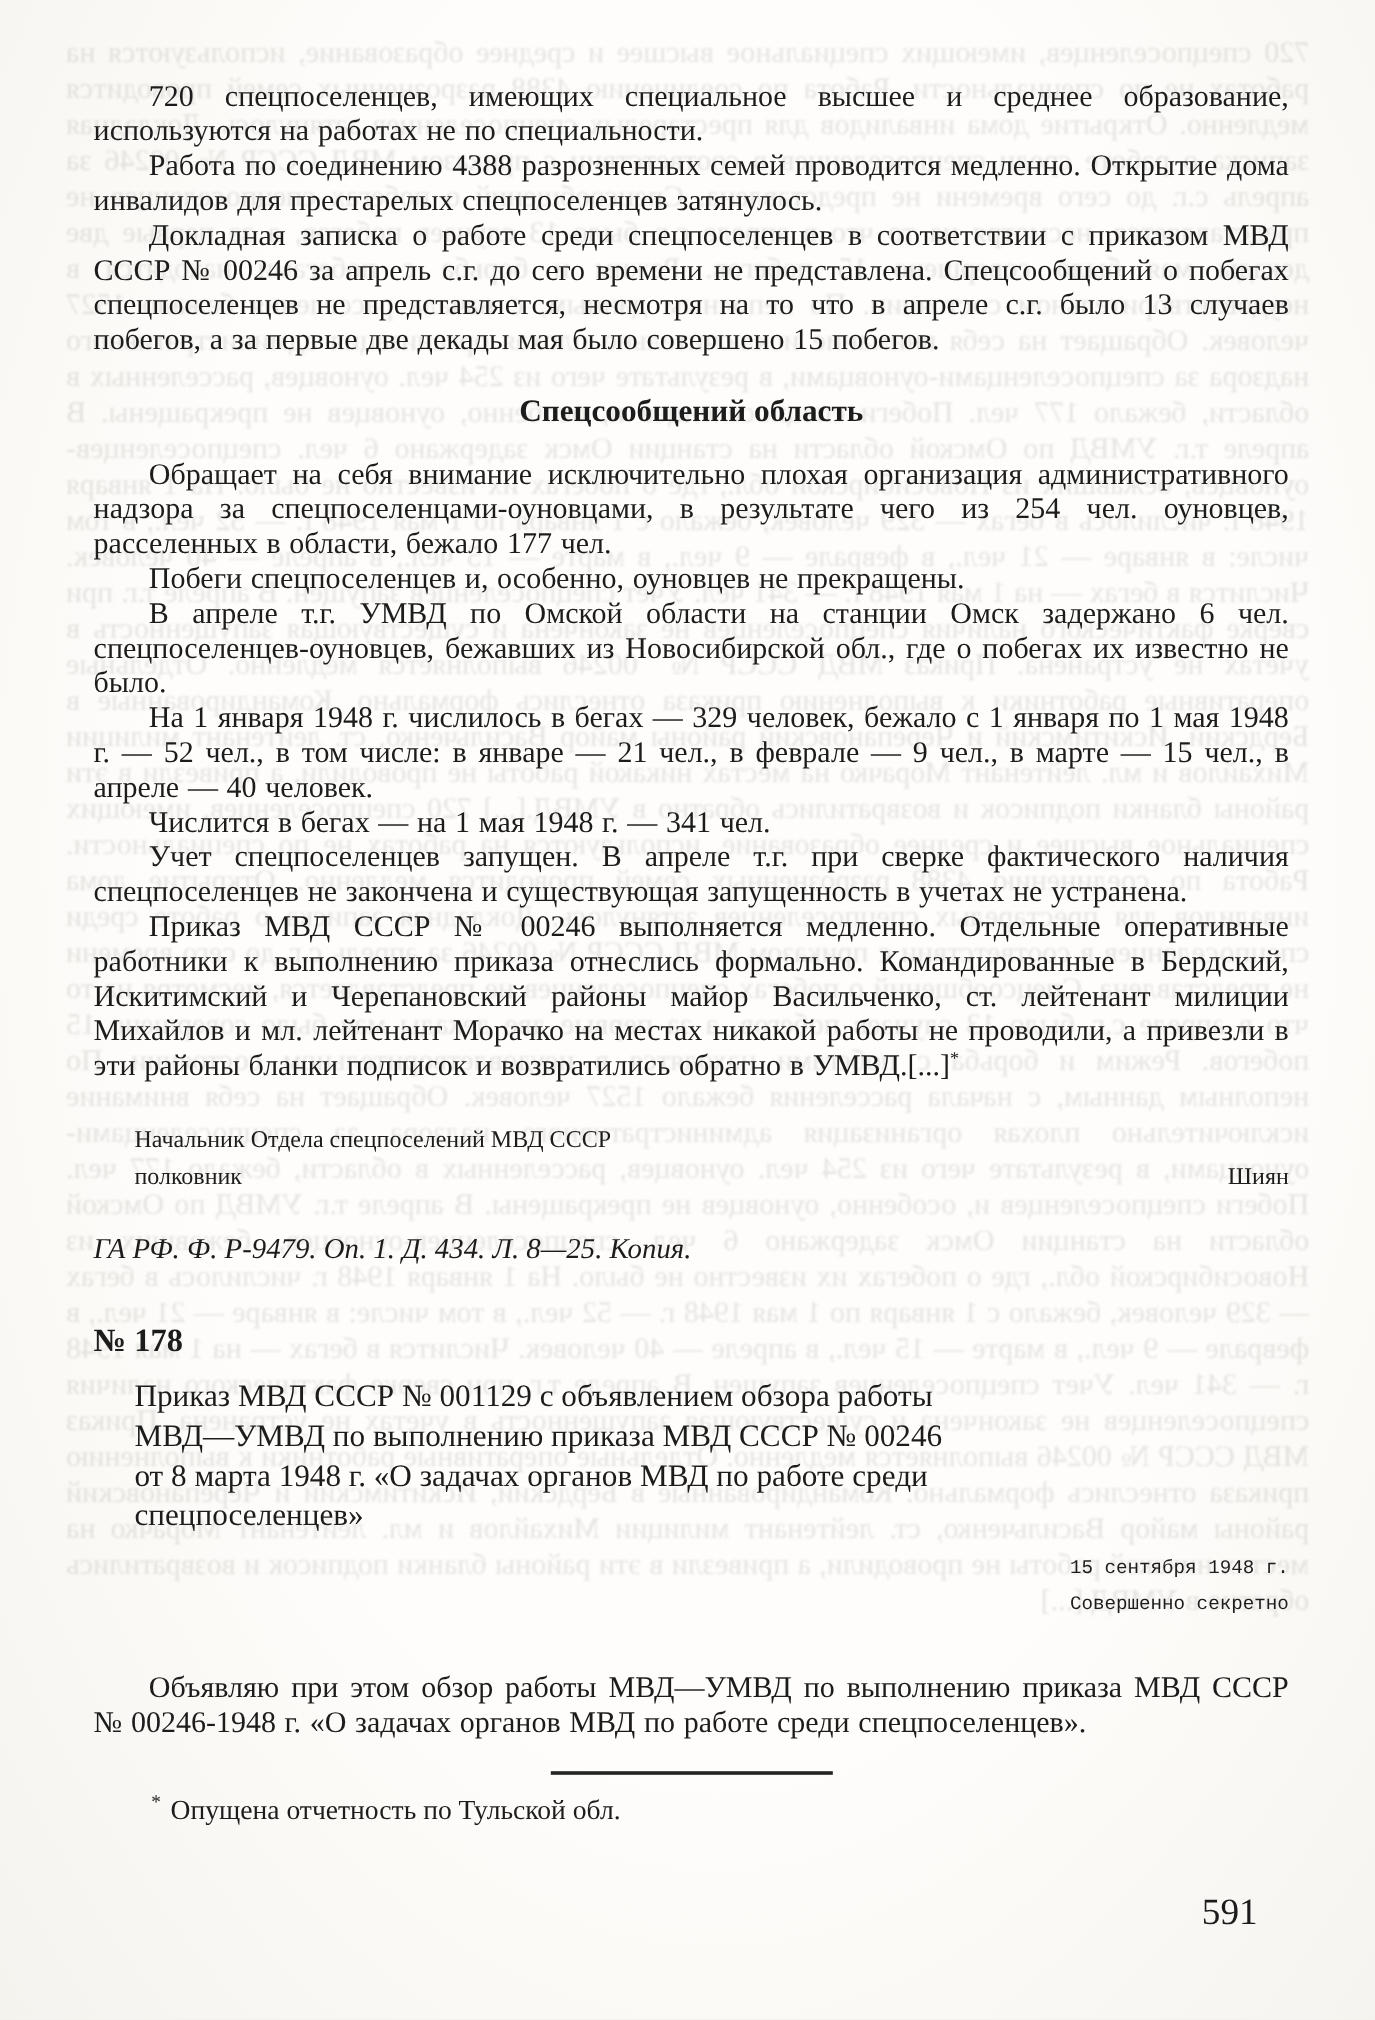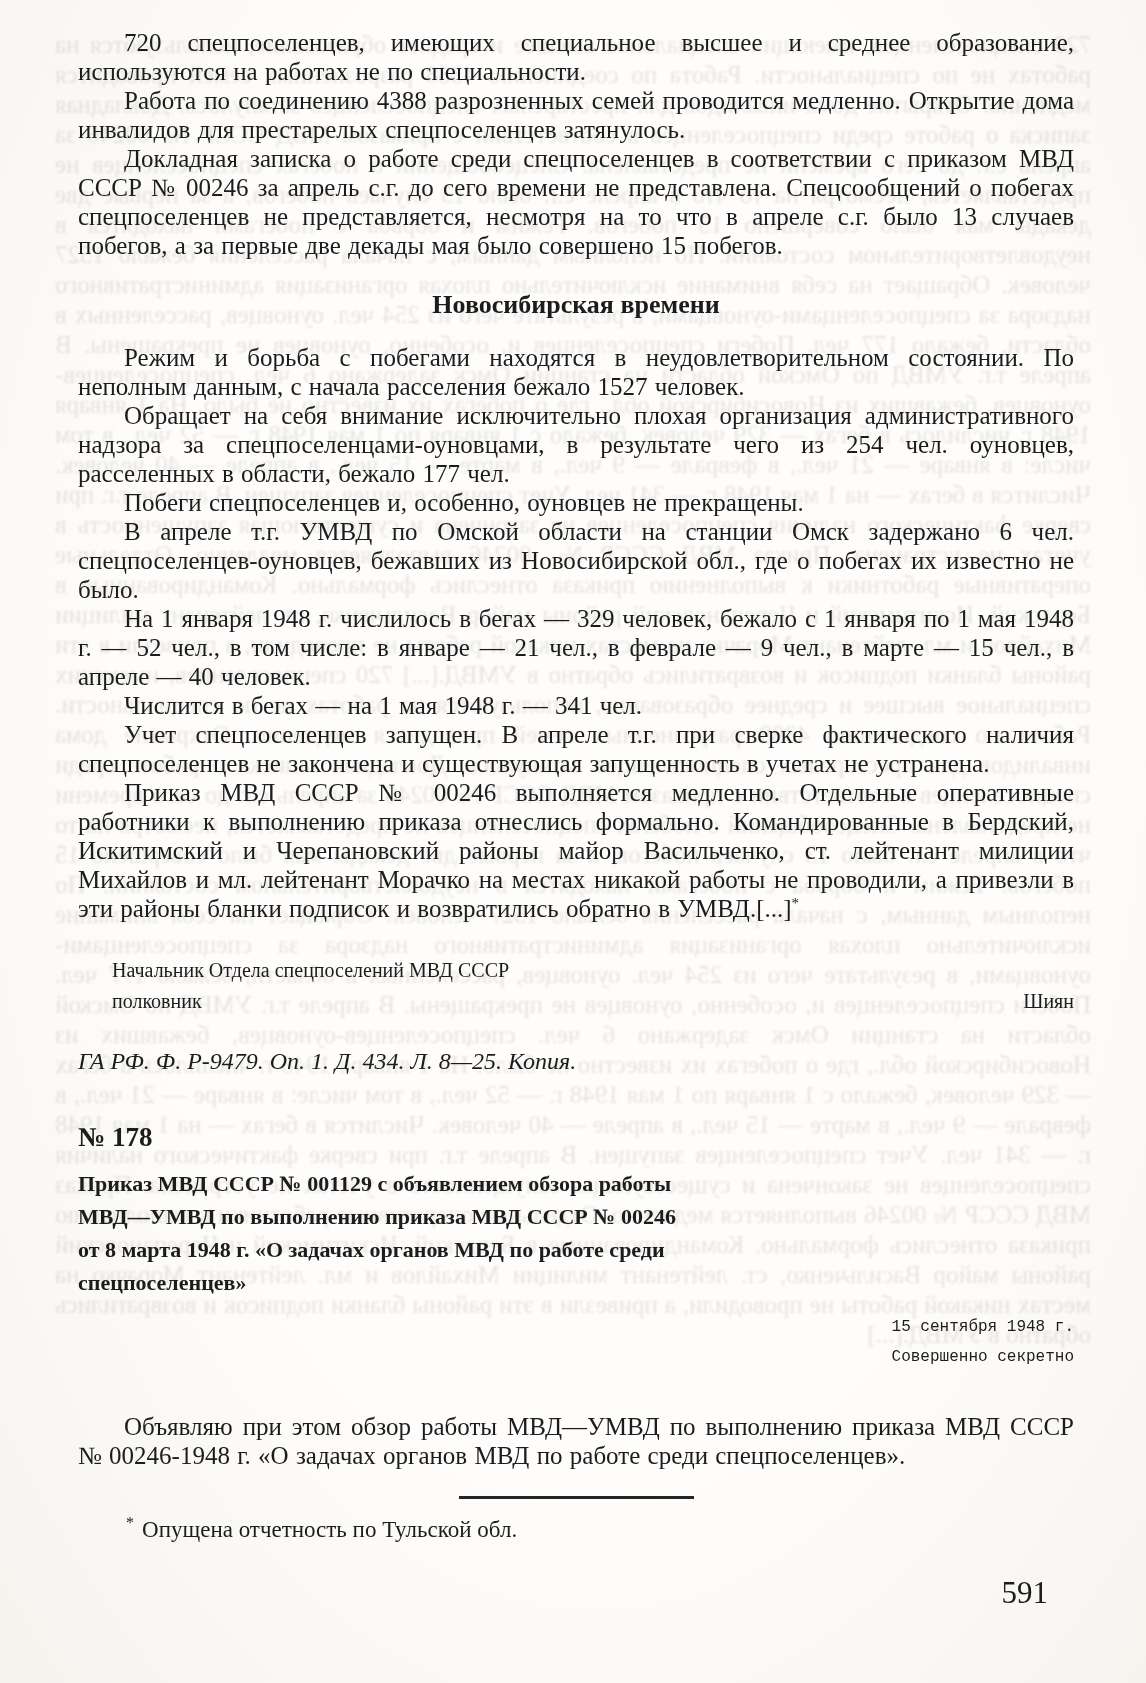--- a/index.html
+++ b/index.html
@@ -40,21 +40,21 @@
     opacity: 0.22;
     filter: blur(1.1px);
     font-size: 25px;
     line-height: 30px;
     text-align: justify;
     overflow: hidden;
   }
   .content {
     position: relative;
     z-index: 1;
-    padding: 28px 72px 0 78px;
+    padding: 66px 72px 0 78px;
   }
   .para {
     margin: 0;
     font-size: 25px;
     line-height: 29px;
     text-align: justify;
     text-indent: 46px;
     word-spacing: 1px;
   }
   .region-heading {
@@ -86,23 +86,24 @@
     line-height: 29px;
   }
   .doc-number {
     margin-top: 46px;
     font-size: 27px;
     font-weight: bold;
     line-height: 30px;
   }
   .doc-title {
     margin-top: 15px;
-    font-size: 22px;
-    font-weight: bold;
+    font-size: 26px;
+    font-weight: normal;
     line-height: 33px;
+    margin-left: 34px;
   }
   .doc-meta {
     margin-top: 13px;
     font-size: 16px;
     line-height: 30px;
     text-align: right;
     font-family: Liberation Mono, monospace;
   }
   .doc-body { margin-top: 40px; }
   .fn-sep {
@@ -137,23 +138,22 @@
   <div class="bleed" aria-hidden="true">
     <div class="bleed-text">720 спецпоселенцев, имеющих специальное высшее и среднее образование, используются на работах не по специальности. Работа по соединению 4388 разрозненных семей проводится медленно. Открытие дома инвалидов для престарелых спецпоселенцев затянулось. Докладная записка о работе среди спецпоселенцев в соответствии с приказом МВД СССР № 00246 за апрель с.г. до сего времени не представлена. Спецсообщений о побегах спецпоселенцев не представляется, несмотря на то что в апреле с.г. было 13 случаев побегов, а за первые две декады мая было совершено 15 побегов. Режим и борьба с побегами находятся в неудовлетворительном состоянии. По неполным данным, с начала расселения бежало 1527 человек. Обращает на себя внимание исключительно плохая организация административного надзора за спецпоселенцами-оуновцами, в результате чего из 254 чел. оуновцев, расселенных в области, бежало 177 чел. Побеги спецпоселенцев и, особенно, оуновцев не прекращены. В апреле т.г. УМВД по Омской области на станции Омск задержано 6 чел. спецпоселенцев-оуновцев, бежавших из Новосибирской обл., где о побегах их известно не было. На 1 января 1948 г. числилось в бегах — 329 человек, бежало с 1 января по 1 мая 1948 г. — 52 чел., в том числе: в январе — 21 чел., в феврале — 9 чел., в марте — 15 чел., в апреле — 40 человек. Числится в бегах — на 1 мая 1948 г. — 341 чел. Учет спецпоселенцев запущен. В апреле т.г. при сверке фактического наличия спецпоселенцев не закончена и существующая запущенность в учетах не устранена. Приказ МВД СССР № 00246 выполняется медленно. Отдельные оперативные работники к выполнению приказа отнеслись формально. Командированные в Бердский, Искитимский и Черепановский районы майор Васильченко, ст. лейтенант милиции Михайлов и мл. лейтенант Морачко на местах никакой работы не проводили, а привезли в эти районы бланки подписок и возвратились обратно в УМВД.[...] 720 спецпоселенцев, имеющих специальное высшее и среднее образование, используются на работах не по специальности. Работа по соединению 4388 разрозненных семей проводится медленно. Открытие дома инвалидов для престарелых спецпоселенцев затянулось. Докладная записка о работе среди спецпоселенцев в соответствии с приказом МВД СССР № 00246 за апрель с.г. до сего времени не представлена. Спецсообщений о побегах спецпоселенцев не представляется, несмотря на то что в апреле с.г. было 13 случаев побегов, а за первые две декады мая было совершено 15 побегов. Режим и борьба с побегами находятся в неудовлетворительном состоянии. По неполным данным, с начала расселения бежало 1527 человек. Обращает на себя внимание исключительно плохая организация административного надзора за спецпоселенцами-оуновцами, в результате чего из 254 чел. оуновцев, расселенных в области, бежало 177 чел. Побеги спецпоселенцев и, особенно, оуновцев не прекращены. В апреле т.г. УМВД по Омской области на станции Омск задержано 6 чел. спецпоселенцев-оуновцев, бежавших из Новосибирской обл., где о побегах их известно не было. На 1 января 1948 г. числилось в бегах — 329 человек, бежало с 1 января по 1 мая 1948 г. — 52 чел., в том числе: в январе — 21 чел., в феврале — 9 чел., в марте — 15 чел., в апреле — 40 человек. Числится в бегах — на 1 мая 1948 г. — 341 чел. Учет спецпоселенцев запущен. В апреле т.г. при сверке фактического наличия спецпоселенцев не закончена и существующая запущенность в учетах не устранена. Приказ МВД СССР № 00246 выполняется медленно. Отдельные оперативные работники к выполнению приказа отнеслись формально. Командированные в Бердский, Искитимский и Черепановский районы майор Васильченко, ст. лейтенант милиции Михайлов и мл. лейтенант Морачко на местах никакой работы не проводили, а привезли в эти районы бланки подписок и возвратились обратно в УМВД.[...]</div>
   </div>
 
   <div class="content">
 
     <p class="para" style="text-indent:46px;">720 спецпоселенцев, имеющих специальное высшее и среднее образование, используются на работах не по специальности.</p>
     <p class="para">Работа по соединению 4388 разрозненных семей проводится медленно. Открытие дома инвалидов для престарелых спецпоселенцев затянулось.</p>
     <p class="para">Докладная записка о работе среди спецпоселенцев в соответствии с приказом МВД СССР № 00246 за апрель с.г. до сего времени не представлена. Спецсообщений о побегах спецпоселенцев не представляется, несмотря на то что в апреле с.г. было 13 случаев побегов, а за первые две декады мая было совершено 15 побегов.</p>
 
-    <h2 class="region-heading">Новосибирская времени</h2>
+    <h2 class="region-heading">Спецсообщений область</h2>
 
-    <p class="para">Режим и борьба с побегами находятся в неудовлетворительном состоянии. По неполным данным, с начала расселения бежало 1527 человек.</p>
     <p class="para">Обращает на себя внимание исключительно плохая организация административного надзора за спецпоселенцами-оуновцами, в результате чего из 254 чел. оуновцев, расселенных в области, бежало 177 чел.</p>
     <p class="para">Побеги спецпоселенцев и, особенно, оуновцев не прекращены.</p>
     <p class="para">В апреле т.г. УМВД по Омской области на станции Омск задержано 6 чел. спецпоселенцев-оуновцев, бежавших из Новосибирской обл., где о побегах их известно не было.</p>
     <p class="para">На 1 января 1948 г. числилось в бегах — 329 человек, бежало с 1 января по 1 мая 1948 г. — 52 чел., в том числе: в январе — 21 чел., в феврале — 9 чел., в марте — 15 чел., в апреле — 40 человек.</p>
     <p class="para">Числится в бегах — на 1 мая 1948 г. — 341 чел.</p>
     <p class="para">Учет спецпоселенцев запущен. В апреле т.г. при сверке фактического наличия спецпоселенцев не закончена и существующая запущенность в учетах не устранена.</p>
     <p class="para">
       <span>Приказ МВД СССР № 00246 выполняется медленно. Отдельные оперативные работники к выполнению приказа отнеслись формально. Командированные в Бердский, Искитимский и Черепановский районы майор Васильченко, ст. лейтенант милиции Михайлов и мл. лейтенант Морачко на местах никакой работы не проводили, а привезли в эти районы бланки подписок и возвратились обратно в УМВД.[...]</span><sup class="fnref">*</sup>
     </p>
 

